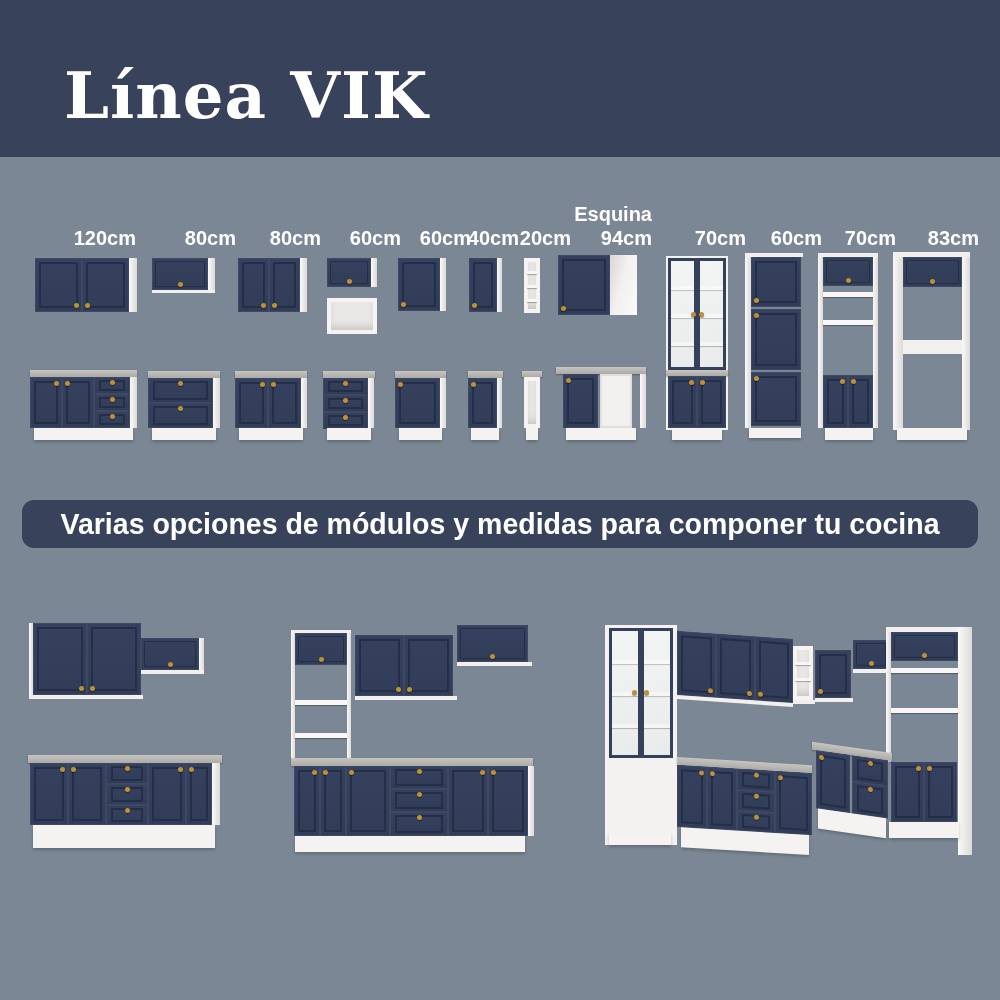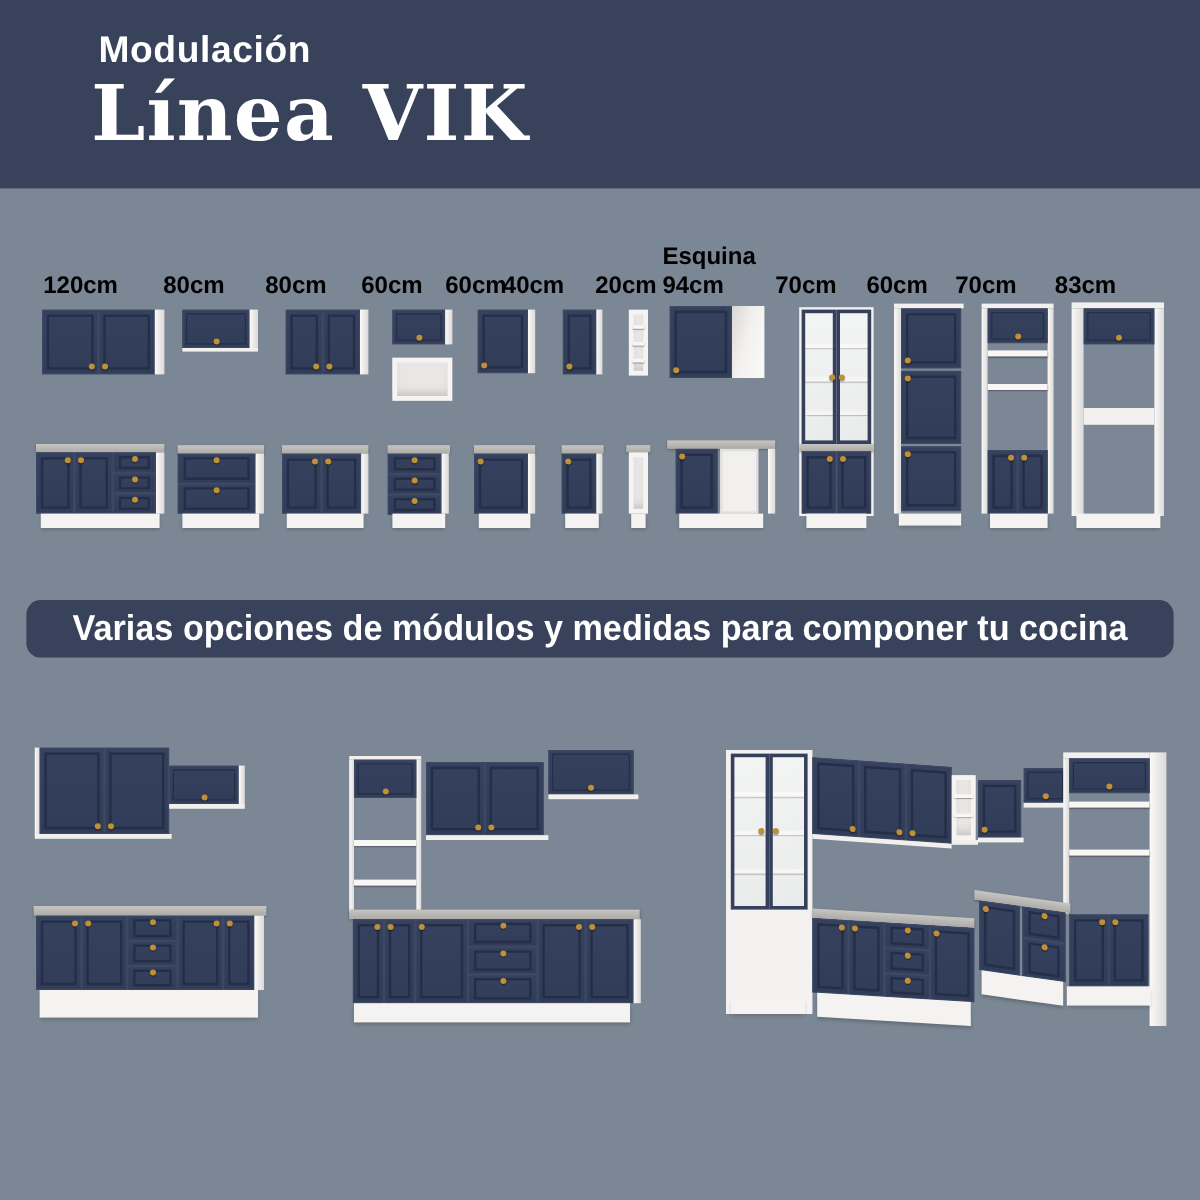--- a/index.html
+++ b/index.html
@@ -2,23 +2,23 @@
 <html><head>
 <meta charset="utf-8">
 <style>
   html,body{margin:0;padding:0}
   body{background:#7B8794;font-family:"Liberation Sans",sans-serif}
   .canvas{position:relative;width:1000px;height:1000px;background:#7B8794;overflow:hidden}
   .a{position:absolute}
   
   .hdr{position:absolute;left:0;top:0;width:1000px;height:157px;background:#38425A}
   .eyebrow{position:absolute;left:82px;top:24px;color:#FFF;font-size:31px;font-weight:600;letter-spacing:.5px}
-  .title{position:absolute;left:76px;top:58px;color:#FFF;font-size:64px;font-weight:700;font-family:"DejaVu Serif",serif;letter-spacing:1px}
+  .title{position:absolute;left:64px;top:58px;color:#FFF;font-size:64px;font-weight:700;font-family:"DejaVu Serif",serif;letter-spacing:1px}
   
-  .mlabel{position:absolute;color:#000000;font-weight:700;font-size:20px;text-align:left;line-height:24px}
+  .mlabel{position:absolute;color:#ffffff;font-weight:700;font-size:20px;text-align:right;line-height:24px}
   
   .dr{background:linear-gradient(#36415F,#313C58);box-shadow:inset 0 0 0 1px #3D4963}
   .dr::before{content:"";position:absolute;inset:4px;border:2px solid #242E47;border-radius:1px}
   .dr.sm::before{inset:3px;border-width:1px}
   .dr.drw::before{inset:3px 5px;border-width:2px}
   .dr::after{content:"";position:absolute;width:5px;height:5px;border-radius:50%;background:#C09036;box-shadow:0 1px 1px rgba(0,0,0,.4);display:none}
   .kbl::after{display:block;left:3px;bottom:4px}
   .kbr::after{display:block;right:3px;bottom:4px}
   .ktl::after{display:block;left:3px;top:4px}
   .ktr::after{display:block;right:3px;top:4px}
@@ -39,21 +39,20 @@
   .band{position:absolute;left:22px;width:956px;background:#38425A;border-radius:12px}
   .band-text{position:absolute;left:0;top:0;width:100%;height:100%;display:flex;align-items:center;justify-content:center;color:#FFF;font-weight:700;font-size:30px;transform:scaleX(.95);white-space:nowrap}
   .kitlabel{position:absolute;color:#FFF;font-weight:700;font-size:29px;text-align:center;width:200px;transform:scaleX(.95)}
 </style>
 </head>
 <body>
 
 <div class="canvas">
 
   <div class="hdr">
-    <div class="eyebrow">Modulación</div>
     <div class="title">Línea VIK</div>
   </div>
 
   <div class="mlabel" style="left:36px;top:226px;width:100px">120cm</div>
   <div class="mlabel" style="left:136px;top:226px;width:100px">80cm</div>
   <div class="mlabel" style="left:221px;top:226px;width:100px">80cm</div>
   <div class="mlabel" style="left:301px;top:226px;width:100px">60cm</div>
   <div class="mlabel" style="left:371px;top:226px;width:100px">60cm</div>
   <div class="mlabel" style="left:419px;top:226px;width:100px">40cm</div>
   <div class="mlabel" style="left:496px;top:226px;width:75px">20cm</div>

